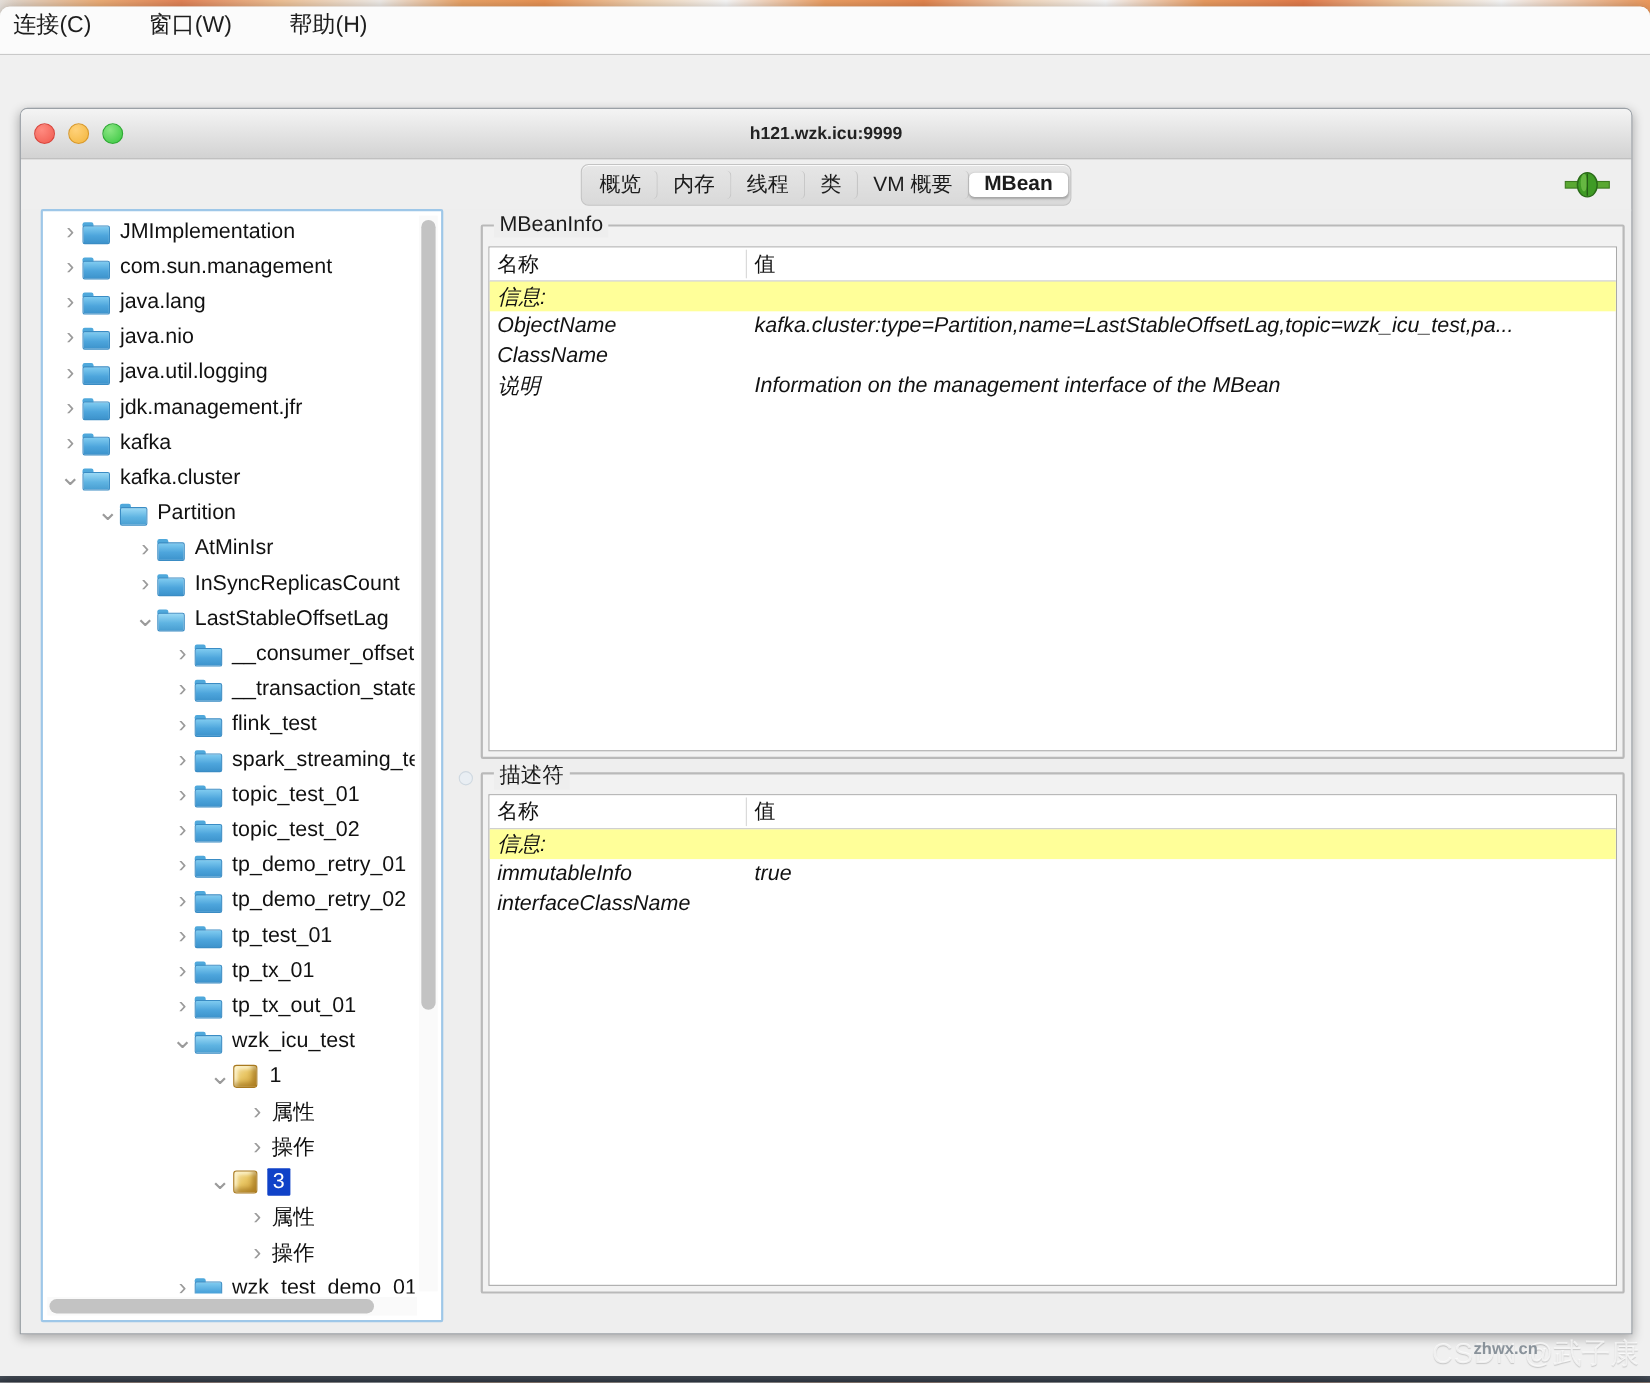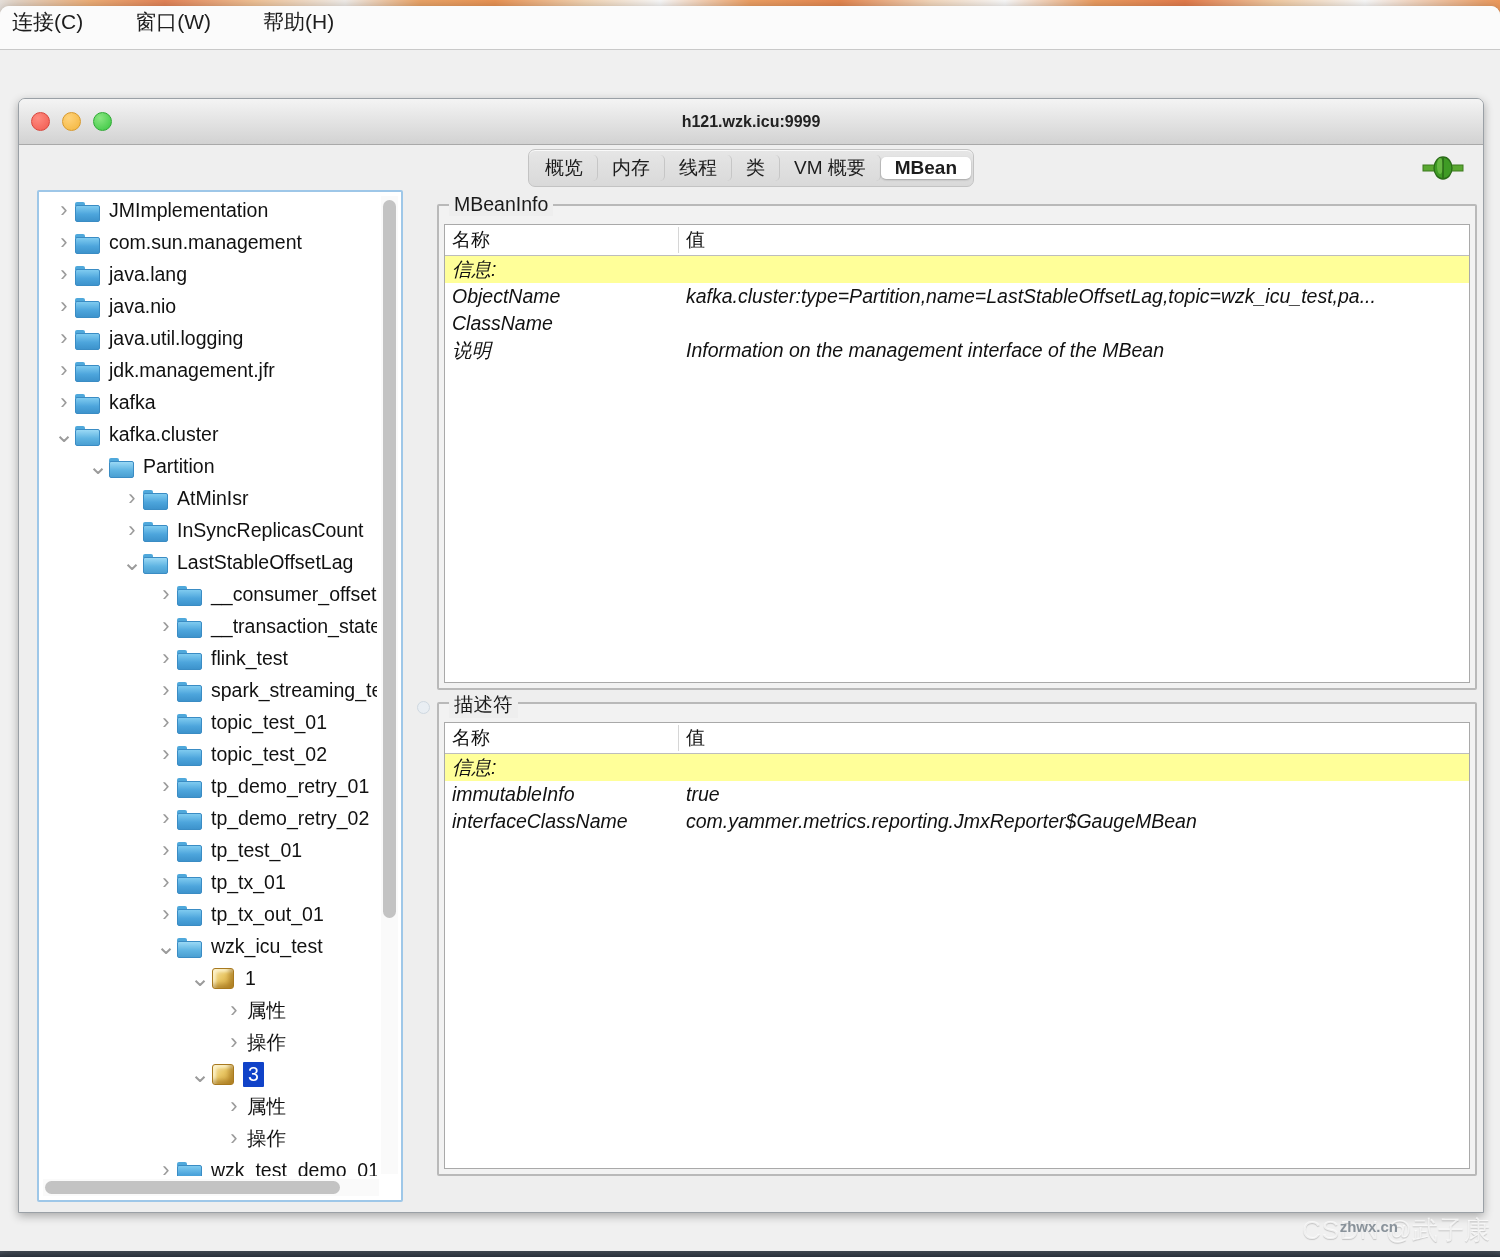--- a/index.html
+++ b/index.html
@@ -469,21 +469,20 @@
                 <div class="trow info">
                   <div class="td c1">信息:</div>
                   <div class="td c2"></div>
                 </div>
                 <div class="trow">
                   <div class="td c1">immutableInfo</div>
                   <div class="td c2">true</div>
                 </div>
                 <div class="trow">
                   <div class="td c1">interfaceClassName</div>
-                  <div class="td c2">com.yammer.metrics.reporting.JmxReporter$GaugeMBean</div>
                 </div>
               </div>
           </div>
         </div>
 
       </div>
     </div>
   </div>
 </div>
 

